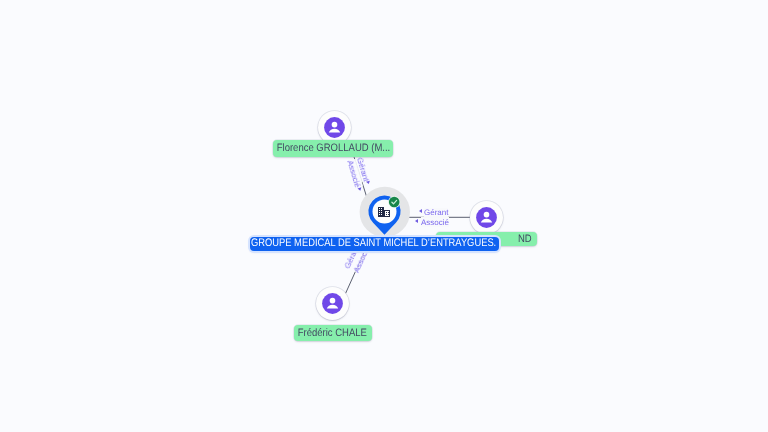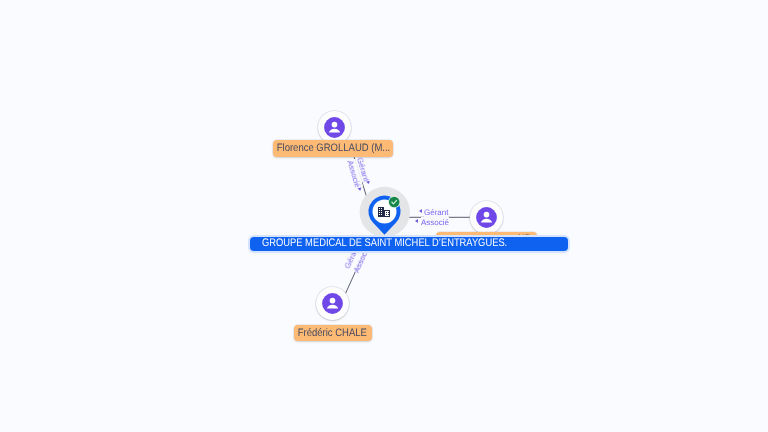--- a/index.html
+++ b/index.html
@@ -17,21 +17,21 @@
   .pnode{position:absolute;width:33px;height:33px;border-radius:50%;background:#fdfdfd;
          box-shadow:0 1px 2px rgba(45,50,75,.17), 0 0 0 .7px rgba(175,180,200,.35);
          display:flex;align-items:center;justify-content:center;}
 
   
   .pill{position:absolute;border-radius:4px;white-space:nowrap;
         display:flex;align-items:center;justify-content:center;
         line-height:1;font-size:10.5px;}
   .pill>span{display:inline-block;transform:scaleX(.88);transform-origin:0 50%;}
   .pill.plain>span{transform-origin:50% 50%;}
-  .pill.plain{background:#fdba74;color:#434862;font-size:10.8px;
+  .pill.plain{background:#86efac;color:#434862;font-size:10.8px;
         box-shadow:0 1px 2px rgba(45,50,75,.15), 0 0 0 .7px rgba(180,185,205,.28);}
   .pill.sel{background:#0f62f0;color:#ffffff;font-size:11px;
         box-shadow:0 0 0 2px #d5e3ff, 0 1px 2.5px rgba(20,60,150,.25);}
   .pill.sel>span{transform:scaleX(.85);}
 
   
   .elabwrap{position:absolute;transform-origin:0 0;}
   .elab{position:absolute;color:#7b68ee;white-space:nowrap;font-size:8px;
         line-height:9px;left:0;top:0;}
   .elab.masked{background:#f8f9fc;}
@@ -132,17 +132,17 @@
           <rect x="8" y="7" width="1" height="1"></rect>
           <rect x="10" y="7" width="1" height="1"></rect>
         </g>
       </g>
       <circle cx="39.2" cy="17" r="6.1" fill="#e7f6ec"></circle>
       <circle cx="39.2" cy="17" r="5.3" fill="#17864a"></circle>
       <path d="M36.9 17.2l1.6 1.6 3.1-3.4" stroke="#c9efd8" stroke-width="1.25" fill="none" stroke-linecap="round" stroke-linejoin="round"></path>
     </svg>
   </div>
 
-  <div class="pill sel" style="left:249.5px;top:236.5px;width:318px;height:14px;justify-content:flex-start;padding-left:12px;box-sizing:border-box">
+  <div class="pill sel" style="left:249.5px;top:236.5px;width:249px;height:14px;justify-content:flex-start;padding-left:1px;box-sizing:border-box">
       <span>GROUPE MEDICAL DE SAINT MICHEL D’ENTRAYGUES.</span>
     </div>
 
 </div>
 
 </body></html>

